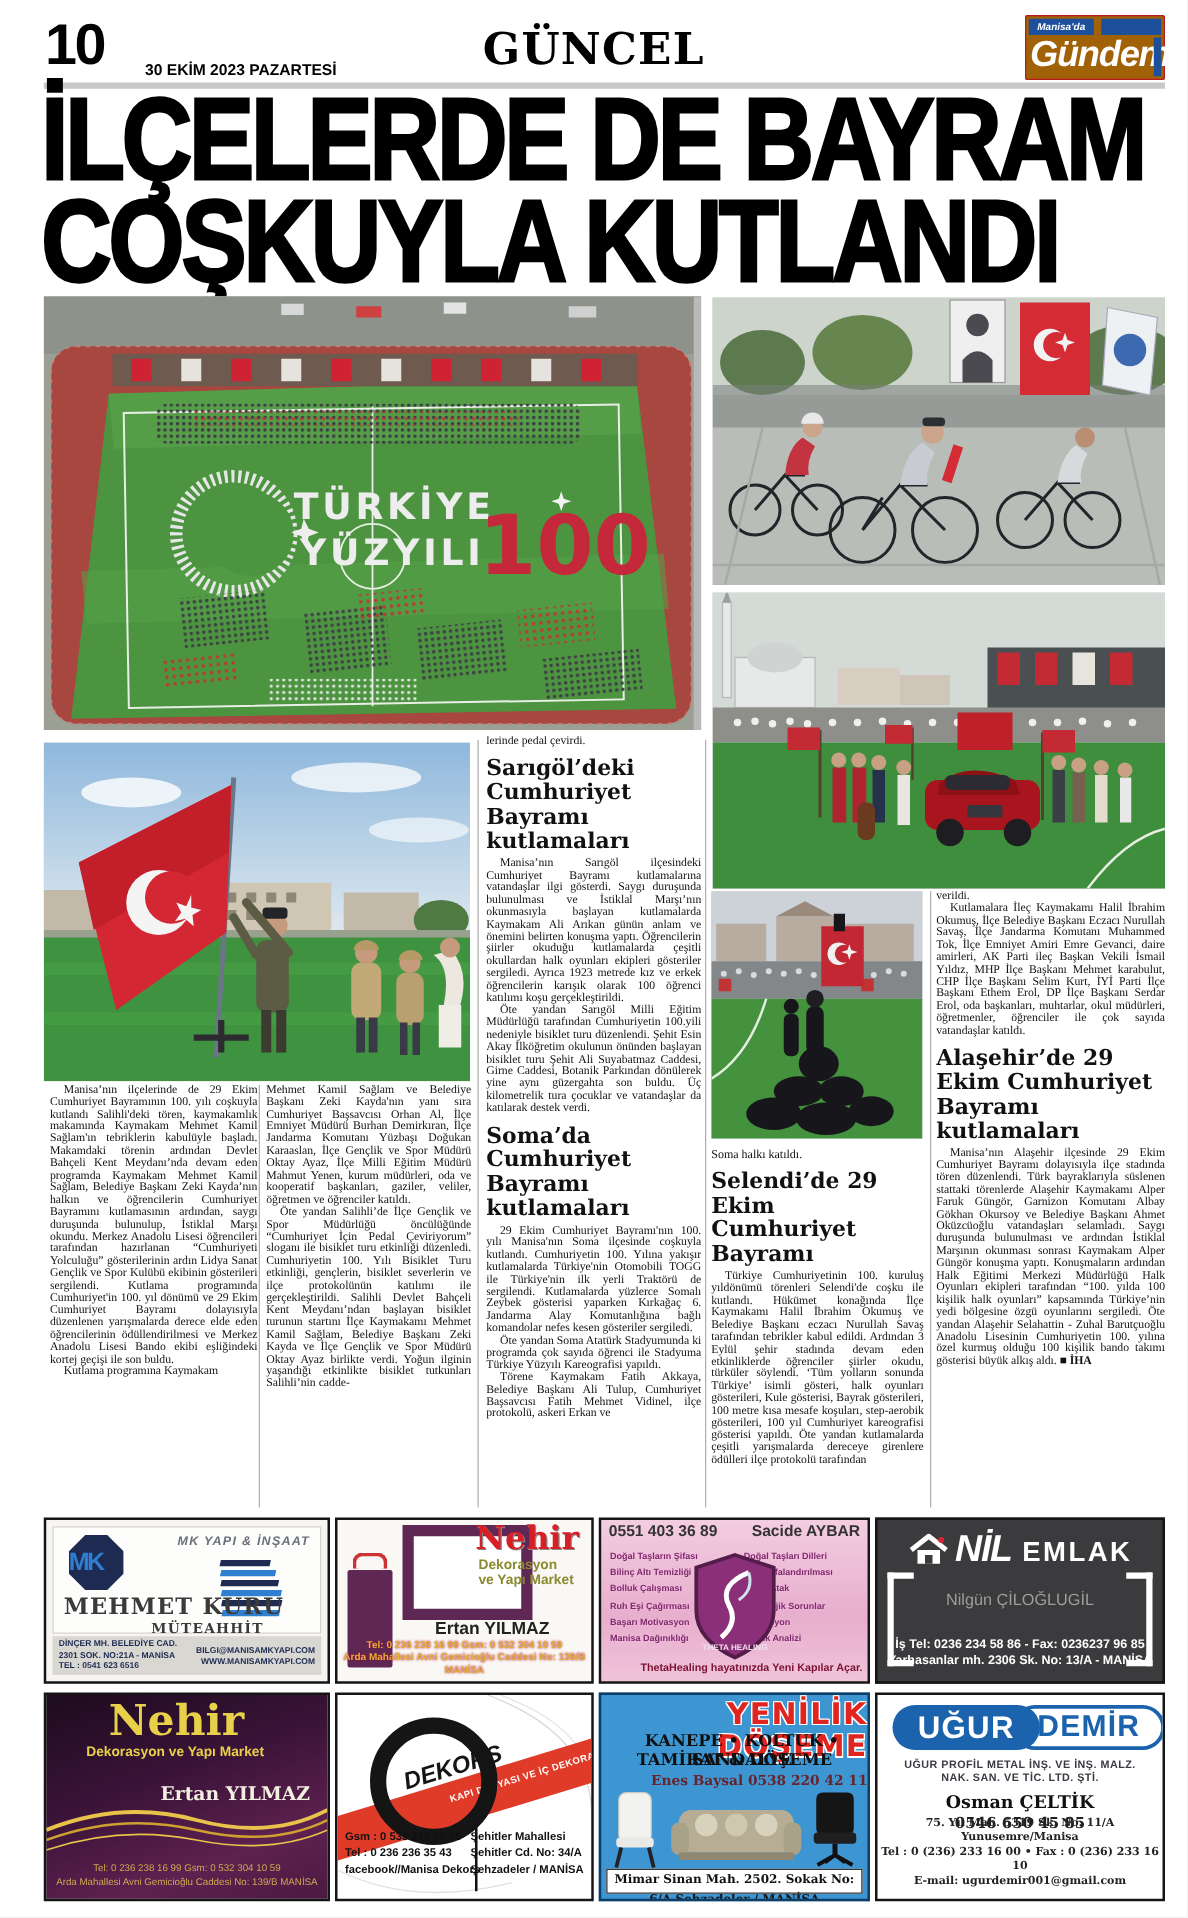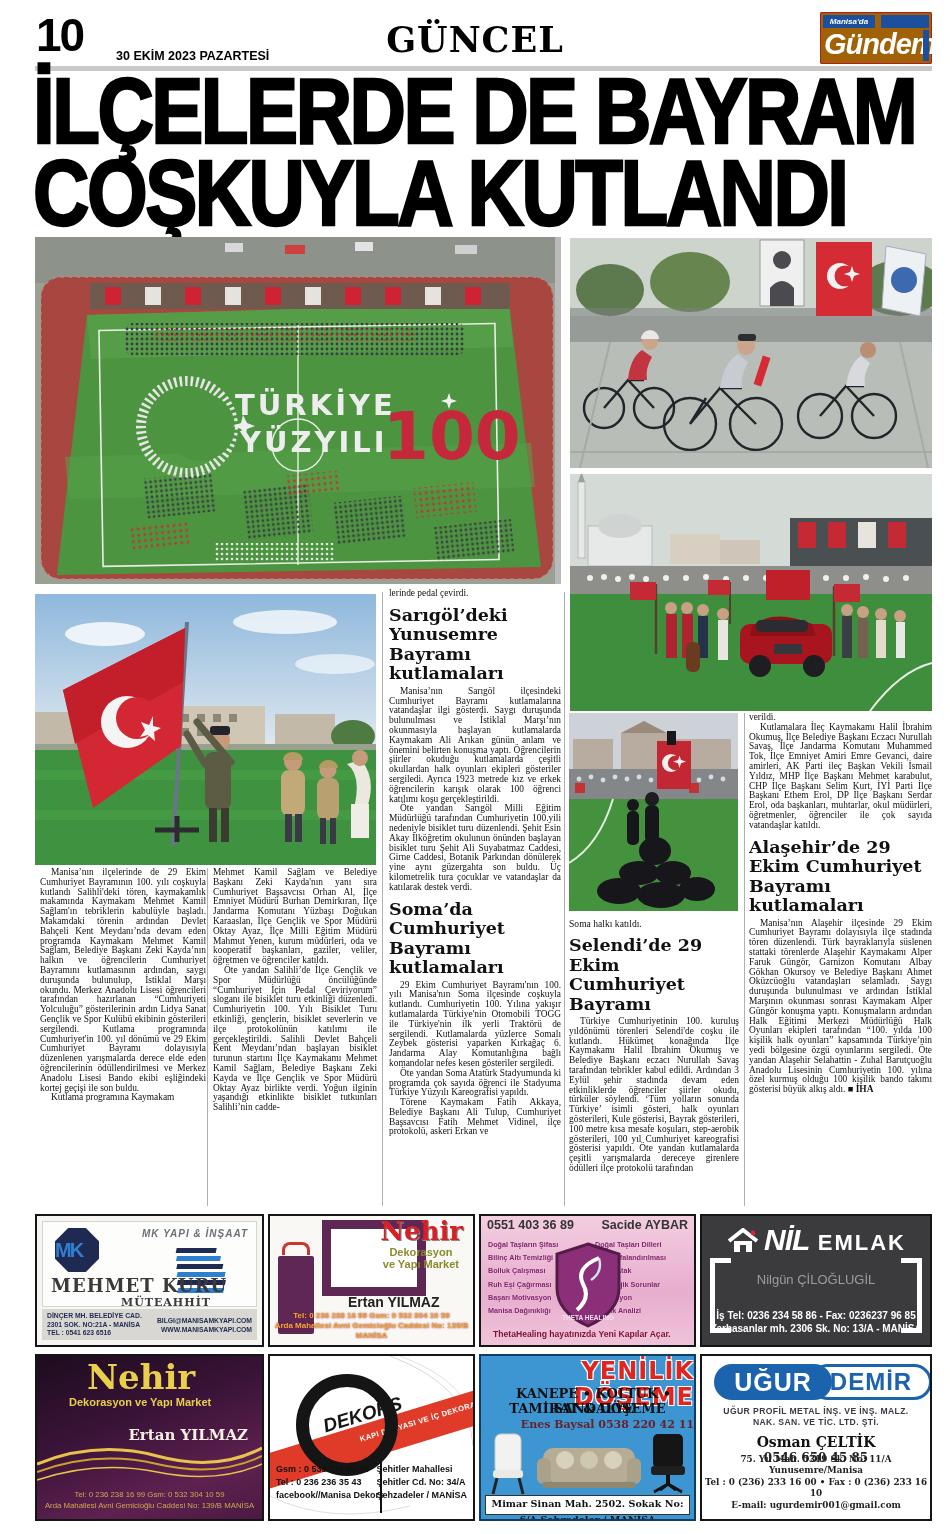--- a/index.html
+++ b/index.html
@@ -67,34 +67,34 @@
            font:bold 6.8px/8.6px "Liberation Sans",sans-serif;color:#1e2a52;}
   .mk-addr{position:absolute;left:5px;top:3px;}
   .mk-web{position:absolute;right:5px;top:8px;text-align:right;}
 
   
   #ad-nehir1{left:268px;width:207px;background:#faf8f5;}
   .n1-cab{position:absolute;left:8px;top:40px;width:36px;height:78px;background:#5e2754;border-radius:2px;}
   .n1-cab:before{content:"";position:absolute;left:4px;top:-14px;width:22px;height:10px;border:3px solid #c33;border-bottom:none;border-radius:8px 8px 0 0;}
   .n1-mirror{position:absolute;left:52px;top:4px;width:86px;height:58px;background:#fff;border:9px solid #5e2754;}
   .n1-brand{position:absolute;right:10px;top:2px;font:bold 26px/26px "DejaVu Serif",serif;color:#d81f26;text-shadow:1px 1px 0 #8a8a8a;}
-  .n1-sub{position:absolute;right:14px;top:30px;text-align:center;font:bold 11px/12px "Liberation Sans",sans-serif;color:#8a8a2f;}
+  .n1-sub{position:absolute;right:14px;top:30px;font:bold 11px/12px "Liberation Sans",sans-serif;color:#8a8a2f;}
   .n1-person{position:absolute;left:78px;top:78px;font:bold 14px "Liberation Sans",sans-serif;color:#222;}
   .n1-foot{position:absolute;left:4px;right:4px;bottom:4px;text-align:center;
            font:bold 8px/10px "Liberation Sans",sans-serif;color:#e0b23a;text-shadow:0 0 2px #a03;}
 
   
   #ad-aybar{left:479px;width:217px;background:linear-gradient(180deg,#f3cde0,#e7aecd 60%,#f0c3da);}
   .ay-top{position:absolute;left:6px;right:6px;top:2px;font:bold 12.5px "Liberation Sans",sans-serif;color:#333;}
   .ay-name{position:absolute;right:0;top:0;}
   .ay-list{position:absolute;top:22px;width:88px;font:bold 7.2px/13.2px "Liberation Sans",sans-serif;color:#7c2b68;
            list-style:none;margin:0;padding:0;text-shadow:0 0 2px #fbe;}
   .ay-left{left:7px;} .ay-right{right:7px;width:92px;}
   .ay-shield{position:absolute;left:50%;top:26px;transform:translateX(-50%);}
-  .ay-slogan{position:absolute;left:0;right:4px;bottom:6px;text-align:left;
+  .ay-slogan{position:absolute;left:0;right:4px;bottom:6px;text-align:right;
              font:bold 8.6px "Liberation Sans",sans-serif;color:#7c1230;padding-left:12px;}
 
   
   #ad-nil{left:700px;width:232px;background:#3b3a3c;color:#fff;}
   .nil-brk{position:absolute;top:42px;bottom:12px;width:16px;}
   .nil-brk.l{left:8px;border-left:5px solid #fff;border-top:5px solid #fff;border-bottom:5px solid #fff;}
   .nil-brk.r{right:8px;border-right:5px solid #fff;border-top:5px solid #fff;border-bottom:5px solid #fff;}
   .nil-logo{position:absolute;left:0;right:0;top:8px;text-align:center;font:bold 30px/32px "Liberation Sans",sans-serif;}
   .nil-logo .nl1{font-style:italic;letter-spacing:-1px;}
   .nil-logo .nl2{font-size:22px;letter-spacing:2px;}
@@ -492,21 +492,21 @@
     <p class="para">Kutlama programına Kaymakam</p>
   </div>
 
   <div class="abs tcol" id="colB">
     <p class="para noind">Mehmet Kamil Sağlam ve Belediye Başkanı Zeki Kayda'nın yanı sıra Cumhuriyet Başsavcısı Orhan Al, İlçe Emniyet Müdürü Burhan Demirkıran, İlçe Jandarma Komutanı Yüzbaşı Doğukan Karaaslan, İlçe Gençlik ve Spor Müdürü Oktay Ayaz, İlçe Milli Eğitim Müdürü Mahmut Yenen, kurum müdürleri, oda ve kooperatif başkanları, gaziler, veliler, öğretmen ve öğrenciler katıldı.</p>
     <p class="para">Öte yandan Salihli’de İlçe Gençlik ve Spor Müdürlüğü öncülüğünde “Cumhuriyet İçin Pedal Çeviriyorum” sloganı ile bisiklet turu etkinliği düzenledi. Cumhuriyetin 100. Yılı Bisiklet Turu etkinliği, gençlerin, bisiklet severlerin ve ilçe protokolünün katılımı ile gerçekleştirildi. Salihli Devlet Bahçeli Kent Meydanı’ndan başlayan bisiklet turunun startını İlçe Kaymakamı Mehmet Kamil Sağlam, Belediye Başkanı Zeki Kayda ve İlçe Gençlik ve Spor Müdürü Oktay Ayaz birlikte verdi. Yoğun ilginin yaşandığı etkinlikte bisiklet tutkunları Salihli’nin cadde-</p>
   </div>
 
   <div class="abs tcol" id="colC">
     <p class="para noind">lerinde pedal çevirdi.</p>
-    <h2 class="chead">Sarıgöl’deki Yunusemre Bayramı kutlamaları</h2>
+    <h2 class="chead">Sarıgöl’deki Cumhuriyet Bayramı kutlamaları</h2>
     <p class="para">Manisa’nın Sarıgöl ilçesindeki Cumhuriyet Bayramı kutlamalarına vatandaşlar ilgi gösterdi. Saygı duruşunda bulunulması ve İstiklal Marşı’nın okunmasıyla başlayan kutlamalarda Kaymakam Ali Arıkan günün anlam ve önemini belirten konuşma yaptı. Öğrencilerin şiirler okuduğu kutlamalarda çeşitli okullardan halk oyunları ekipleri gösteriler sergiledi. Ayrıca 1923 metrede kız ve erkek öğrencilerin karışık olarak 100 öğrenci katılımı koşu gerçekleştirildi.</p>
     <p class="para">Öte yandan Sarıgöl Milli Eğitim Müdürlüğü tarafından Cumhuriyetin 100.yili nedeniyle bisiklet turu düzenlendi. Şehit Esin Akay İlköğretim okulunun önünden başlayan bisiklet turu Şehit Ali Suyabatmaz Caddesi, Girne Caddesi, Botanik Parkından dönülerek yine aynı güzergahta son buldu. Üç kilometrelik tura çocuklar ve vatandaşlar da katılarak destek verdi.</p>
     <h2 class="chead">Soma’da Cumhuriyet Bayramı kutlamaları</h2>
     <p class="para">29 Ekim Cumhuriyet Bayramı'nın 100. yılı Manisa'nın Soma ilçesinde coşkuyla kutlandı. Cumhuriyetin 100. Yılına yakışır kutlamalarda Türkiye'nin Otomobili TOGG ile Türkiye'nin ilk yerli Traktörü de sergilendi. Kutlamalarda yüzlerce Somalı Zeybek gösterisi yaparken Kırkağaç 6. Jandarma Alay Komutanlığına bağlı komandolar nefes kesen gösteriler sergiledi.</p>
     <p class="para">Öte yandan Soma Atatürk Stadyumunda ki programda çok sayıda öğrenci ile Stadyuma Türkiye Yüzyılı Kareografisi yapıldı.</p>
     <p class="para">Törene Kaymakam Fatih Akkaya, Belediye Başkanı Ali Tulup, Cumhuriyet Başsavcısı Fatih Mehmet Vidinel, ilçe protokolü, askeri Erkan ve</p>
   </div>
 
   <div class="abs tcol" id="colD">
     <p class="caption">Soma halkı katıldı.</p>

